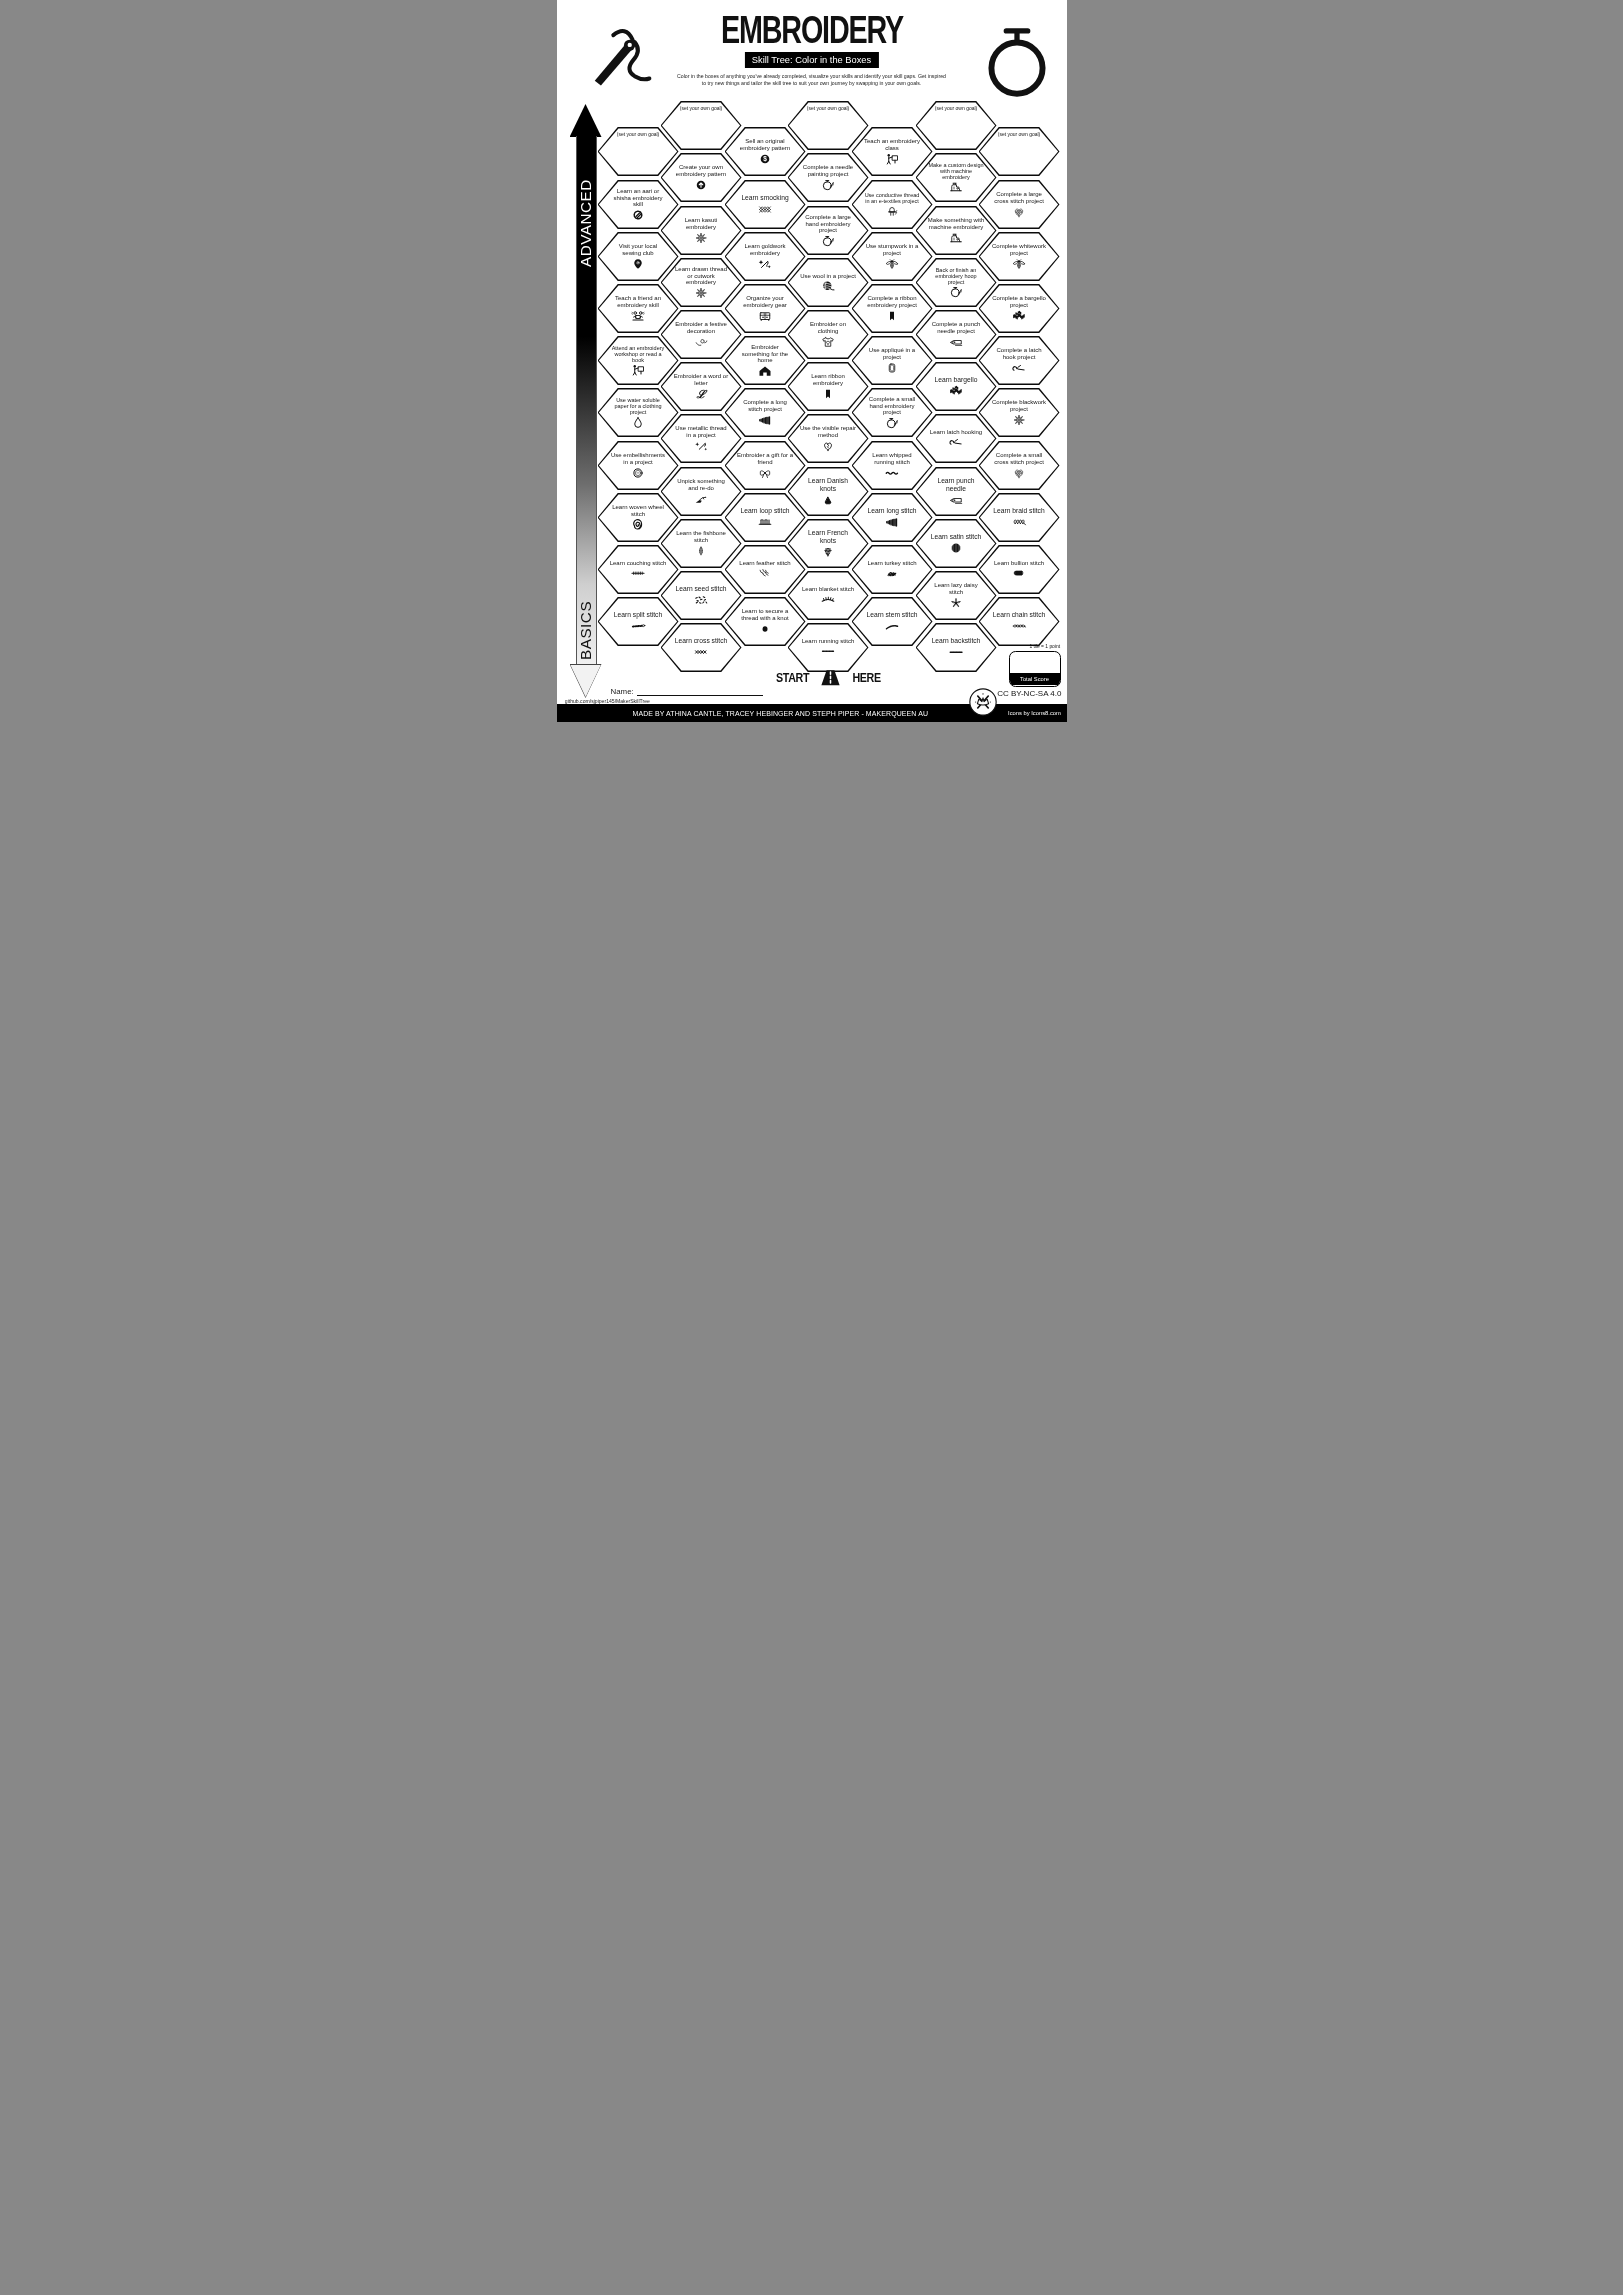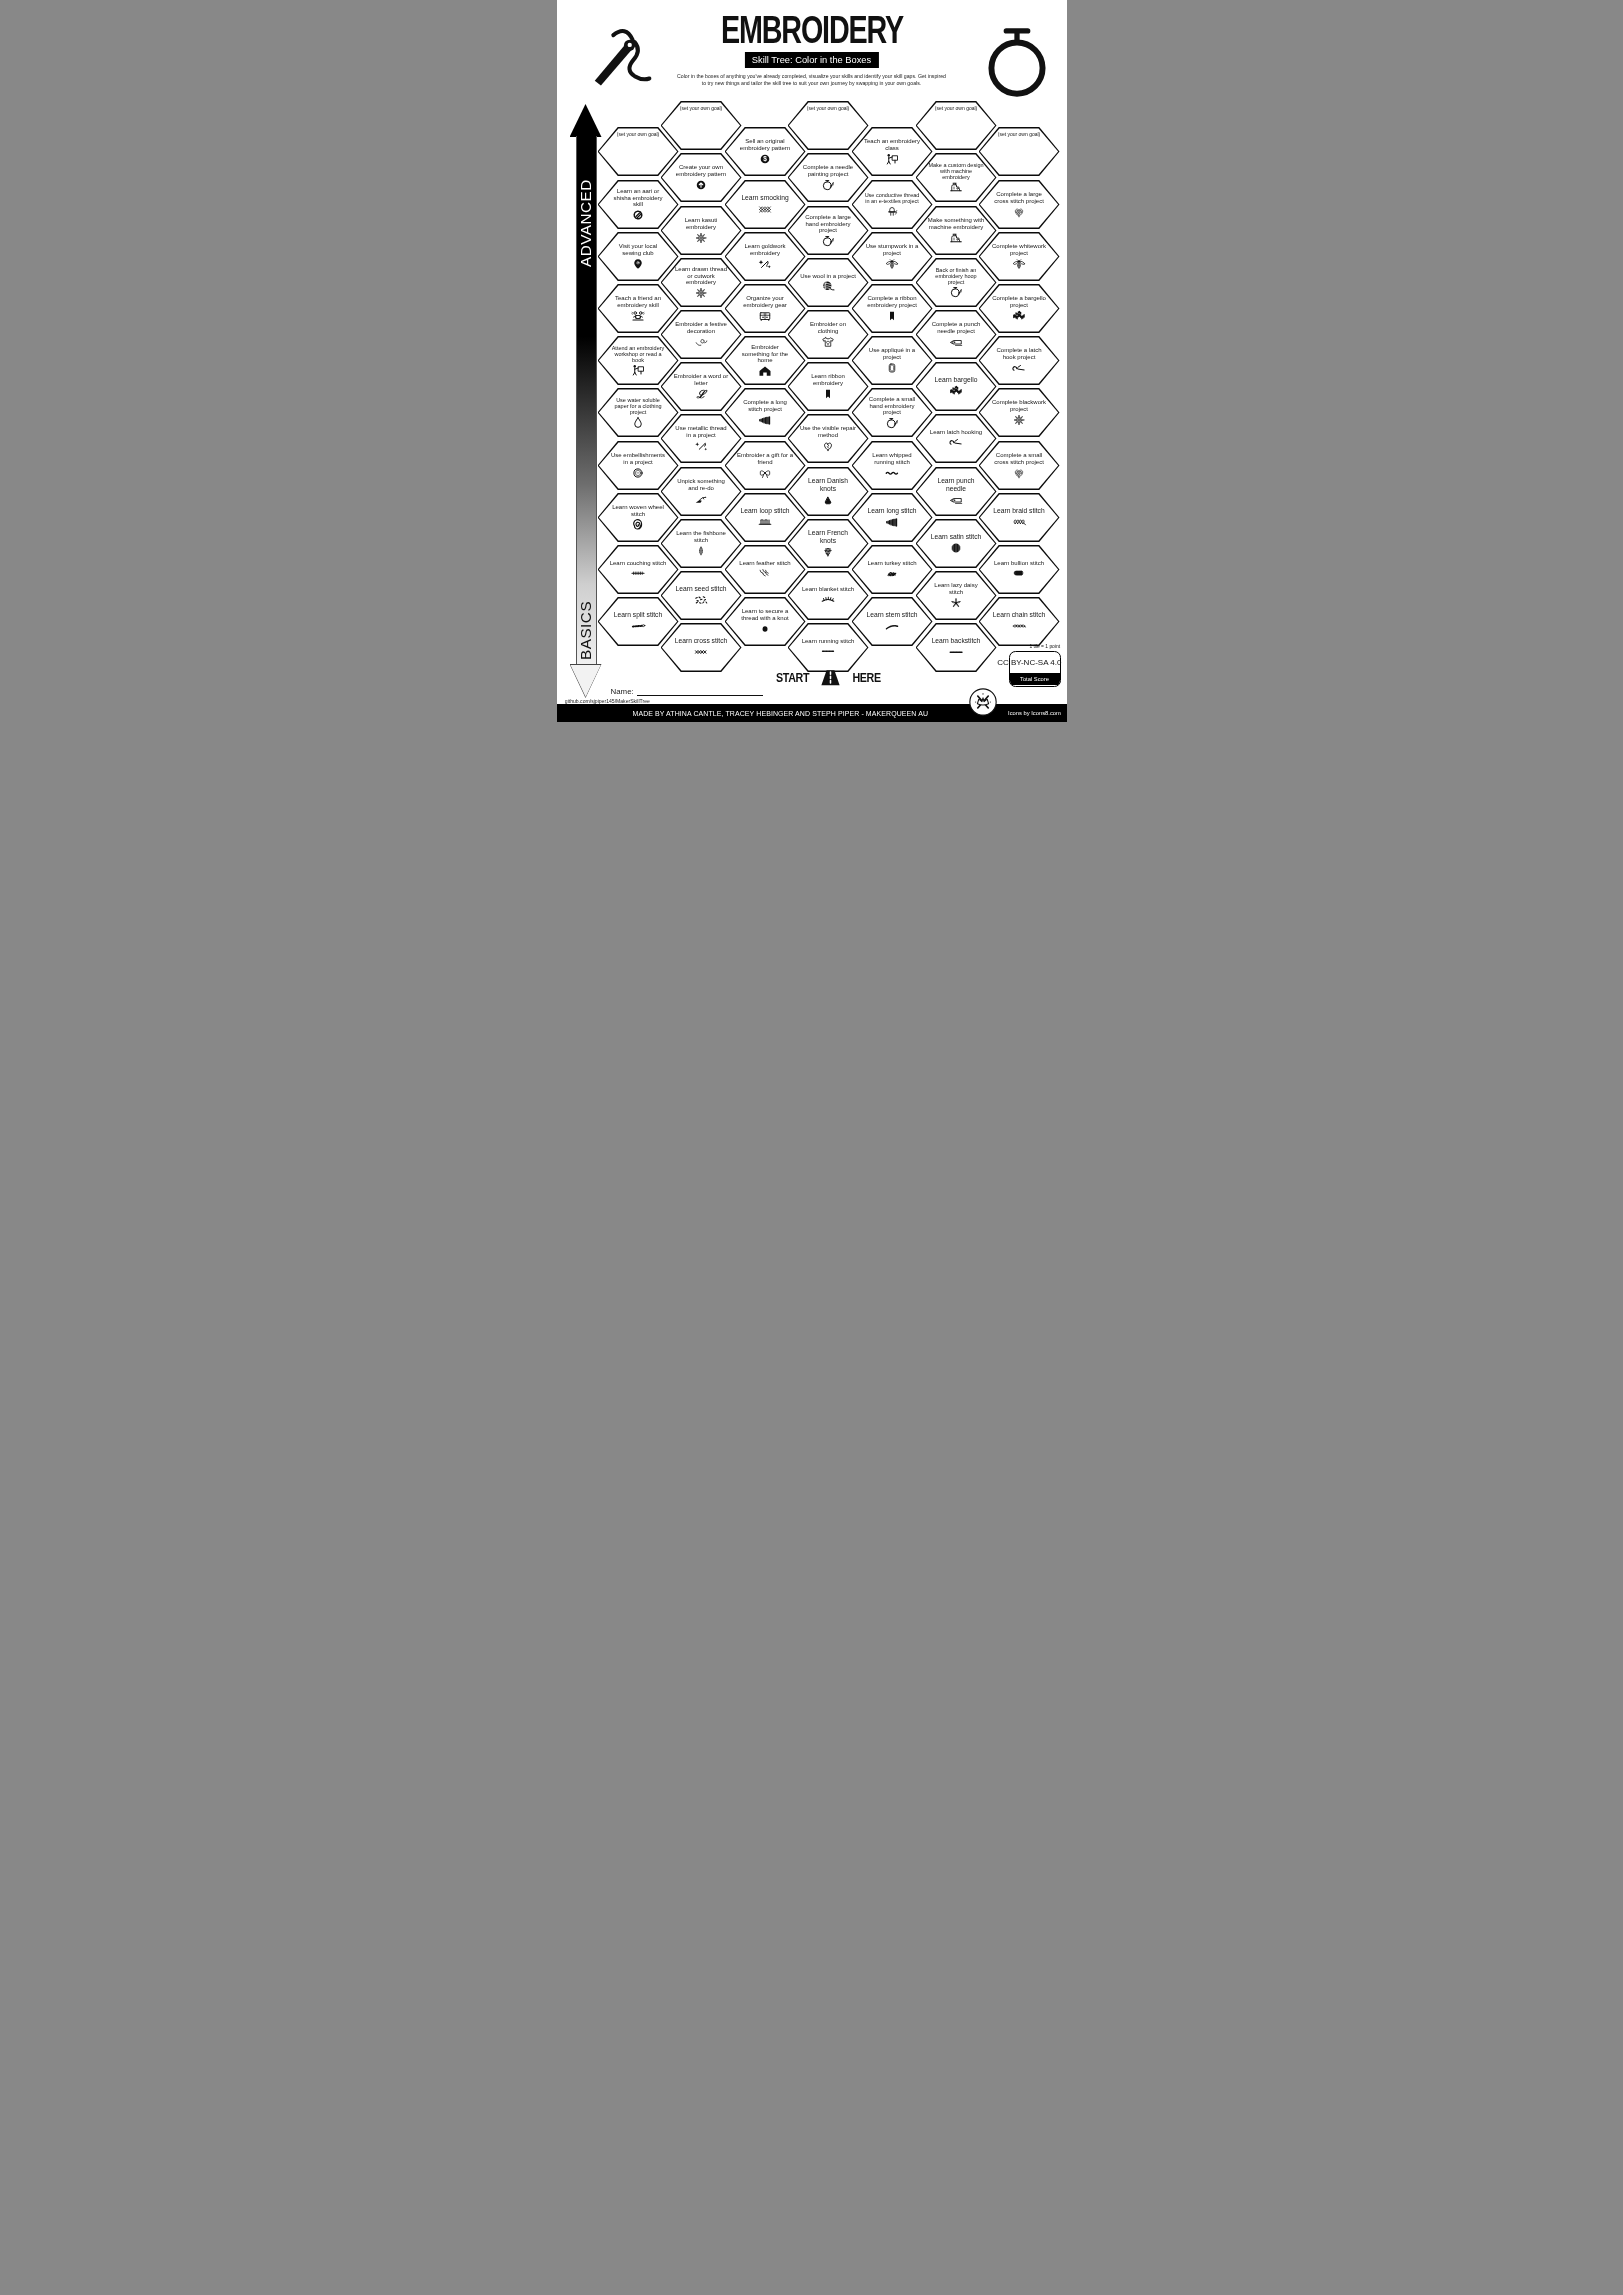--- a/index.html
+++ b/index.html
@@ -51,21 +51,21 @@
   .name-row{position:absolute;left:54px;top:687px;display:flex;align-items:flex-end;gap:3.7px;}
   .name-label{font-size:7.9px;color:#222;}
   .name-line{display:inline-block;width:126px;height:8.3px;border-bottom:0.9px solid #111;}
   .repo{position:absolute;left:8.3px;top:698px;font-size:5.1px;color:#222;}
   .tile-note{position:absolute;right:6.5px;top:644px;font-size:4.9px;color:#111;}
   .score-card{position:absolute;left:452px;top:651px;width:52px;height:36px;border:1.4px solid #000;
               border-radius:6.5px;overflow:hidden;background:#fff;box-sizing:border-box;}
   .score-box{height:21px;}
   .score-label{height:12px;background:#000;color:#fff;font-size:5.8px;display:flex;align-items:center;justify-content:center;}
   .logo{position:absolute;left:412px;top:688px;width:28px;height:28px;z-index:3;}
-  .license{position:absolute;right:5.1px;top:658px;font-size:8px;color:#111;margin-left:41px;}
+  .license{position:absolute;right:5.1px;top:689px;font-size:8px;color:#111;margin-left:41px;}
   .footerbar{position:absolute;left:0;right:0;bottom:0;height:18px;background:#000;color:#fff;
              display:flex;align-items:center;}
   .madeby{flex:1;text-align:center;padding-right:69px;font-size:7.6px;letter-spacing:0.1px;transform:scaleX(.92);}
   .icons8{position:absolute;right:5.6px;font-size:5.8px;}
 </style>
 </head>
 <body>
 
 <div class="canvas">
   <div class="hdr-icon left"><svg viewBox="0 0 42 46" fill="none" stroke="#111" stroke-width="1.8" stroke-linecap="round" stroke-linejoin="round" width="100%" height="100%">

